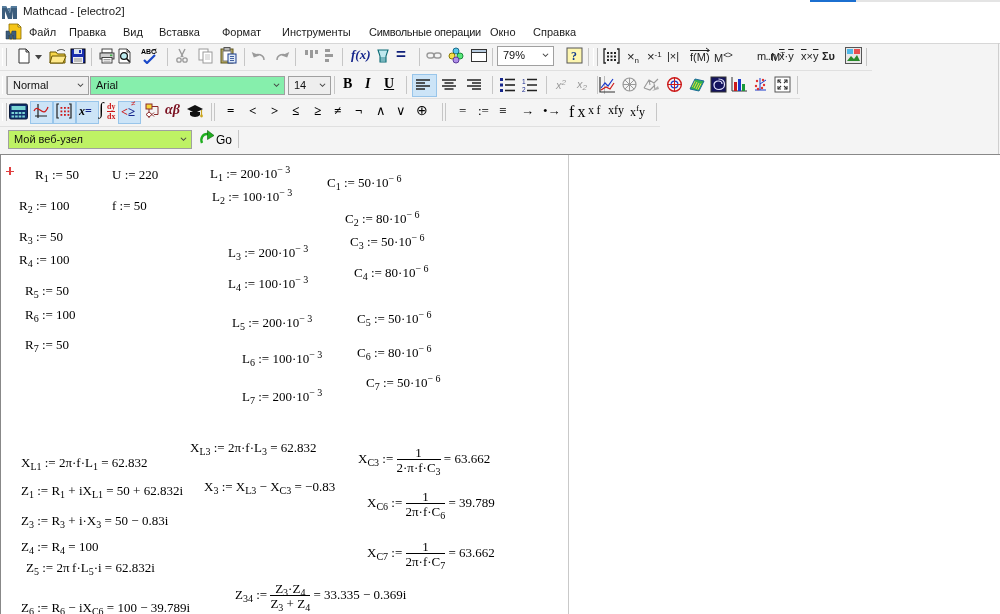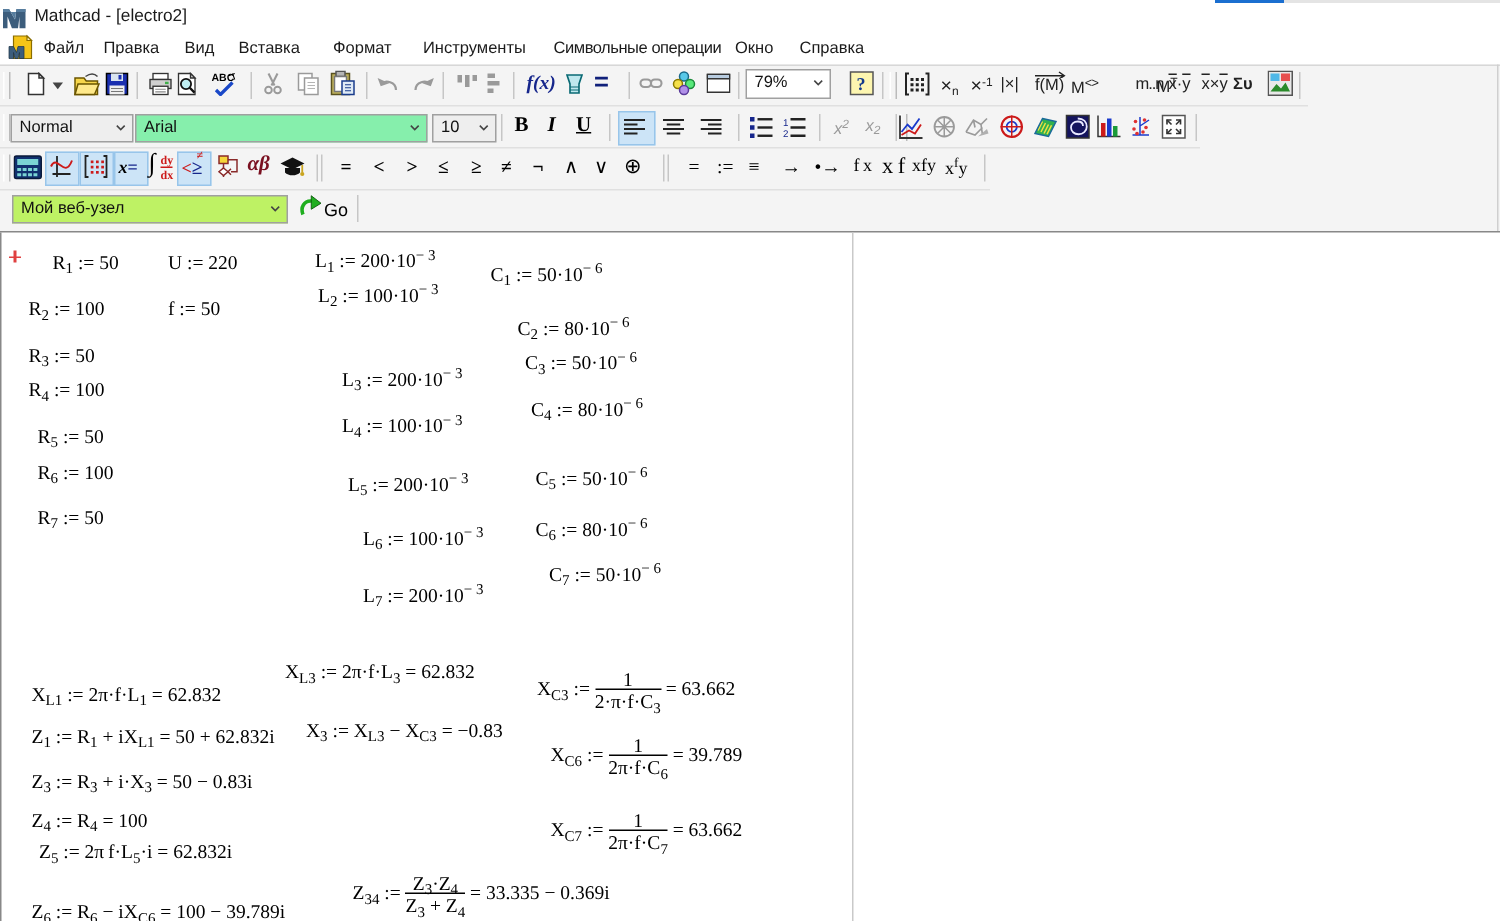--- a/index.html
+++ b/index.html
@@ -210,21 +210,21 @@
       <path d="M1 2 l3 3 3-3" stroke="#444" fill="none" stroke-width="1.2"></path>
     </svg>
 </div>
 <div class="combo" style="left:90px;top:76px;width:193px;height:17px;background:#86efac">
  <span class="tx">Arial</span>
  <svg class="chev" viewBox="0 0 8 8">
       <path d="M1 2 l3 3 3-3" stroke="#444" fill="none" stroke-width="1.2"></path>
     </svg>
 </div>
 <div class="combo" style="left:288px;top:76px;width:41px;height:17px;background:#eee">
- <span class="tx">10</span>
+ <span class="tx">14</span>
  <svg class="chev" viewBox="0 0 8 8">
       <path d="M1 2 l3 3 3-3" stroke="#444" fill="none" stroke-width="1.2"></path>
     </svg>
 </div>
 <div class="sep" style="left:334px;top:76px"></div>
 <div class="a" style="left:343px;top:76px;font:bold 14px 'Liberation Serif';color:#000">B</div>
 <div class="a" style="left:365px;top:76px;font:italic bold 14px 'Liberation Serif';color:#000">I</div>
 <div class="a" style="left:384px;top:76px;font:bold 14px 'Liberation Serif';color:#000;text-decoration:underline">U</div>
 <div class="sep" style="left:406px;top:76px"></div>
 <div class="hl" style="left:412px;top:74px;width:23px;height:21px"></div>
@@ -376,22 +376,22 @@
 <div class="a pal" style="left:376px;top:103px;font-weight:normal">∧</div>
 <div class="a pal" style="left:396px;top:103px;font-weight:normal">∨</div>
 <div class="a pal" style="left:416px;top:102px;font-weight:normal;font-size:14px">⊕</div>
 <div class="sep" style="left:442px;top:103px"></div>
 <div class="sep" style="left:445px;top:103px"></div>
 <div class="a pal" style="left:459px;top:103px;font-weight:normal">=</div>
 <div class="a pal" style="left:478px;top:103px;font-weight:normal">:=</div>
 <div class="a pal" style="left:499px;top:103px;font-weight:normal">≡</div>
 <div class="a pal" style="left:521px;top:103px;font-weight:normal">→</div>
 <div class="a pal" style="left:543px;top:103px;font-weight:normal">•→</div>
-<div class="a pal" style="left:569px;top:103px;font-weight:normal;font-size:12px">f x</div>
-<div class="a pal" style="left:588px;top:103px;font-weight:normal;font-size:15px">x f</div>
+<div class="a pal" style="left:569px;top:103px;font-weight:normal;font-size:16px">f x</div>
+<div class="a pal" style="left:588px;top:103px;font-weight:normal;font-size:12px">x f</div>
 <div class="a pal" style="left:608px;top:103px;font-weight:normal;font-size:12px">xfy</div>
 <div class="a pal" style="left:630px;top:103px;font-weight:normal;font-size:12px">x<sup style="font-size:9px">f</sup>y</div>
 <div class="sep" style="left:656px;top:103px"></div>
 
 <div class="combo" style="left:8px;top:130px;width:182px;height:17px;background:#bef264">
   <span class="tx">Мой веб-узел</span>
   <svg class="chev" viewBox="0 0 8 8">
       <path d="M1 2 l3 3 3-3" stroke="#444" fill="none" stroke-width="1.2"></path>
     </svg>
 </div>

